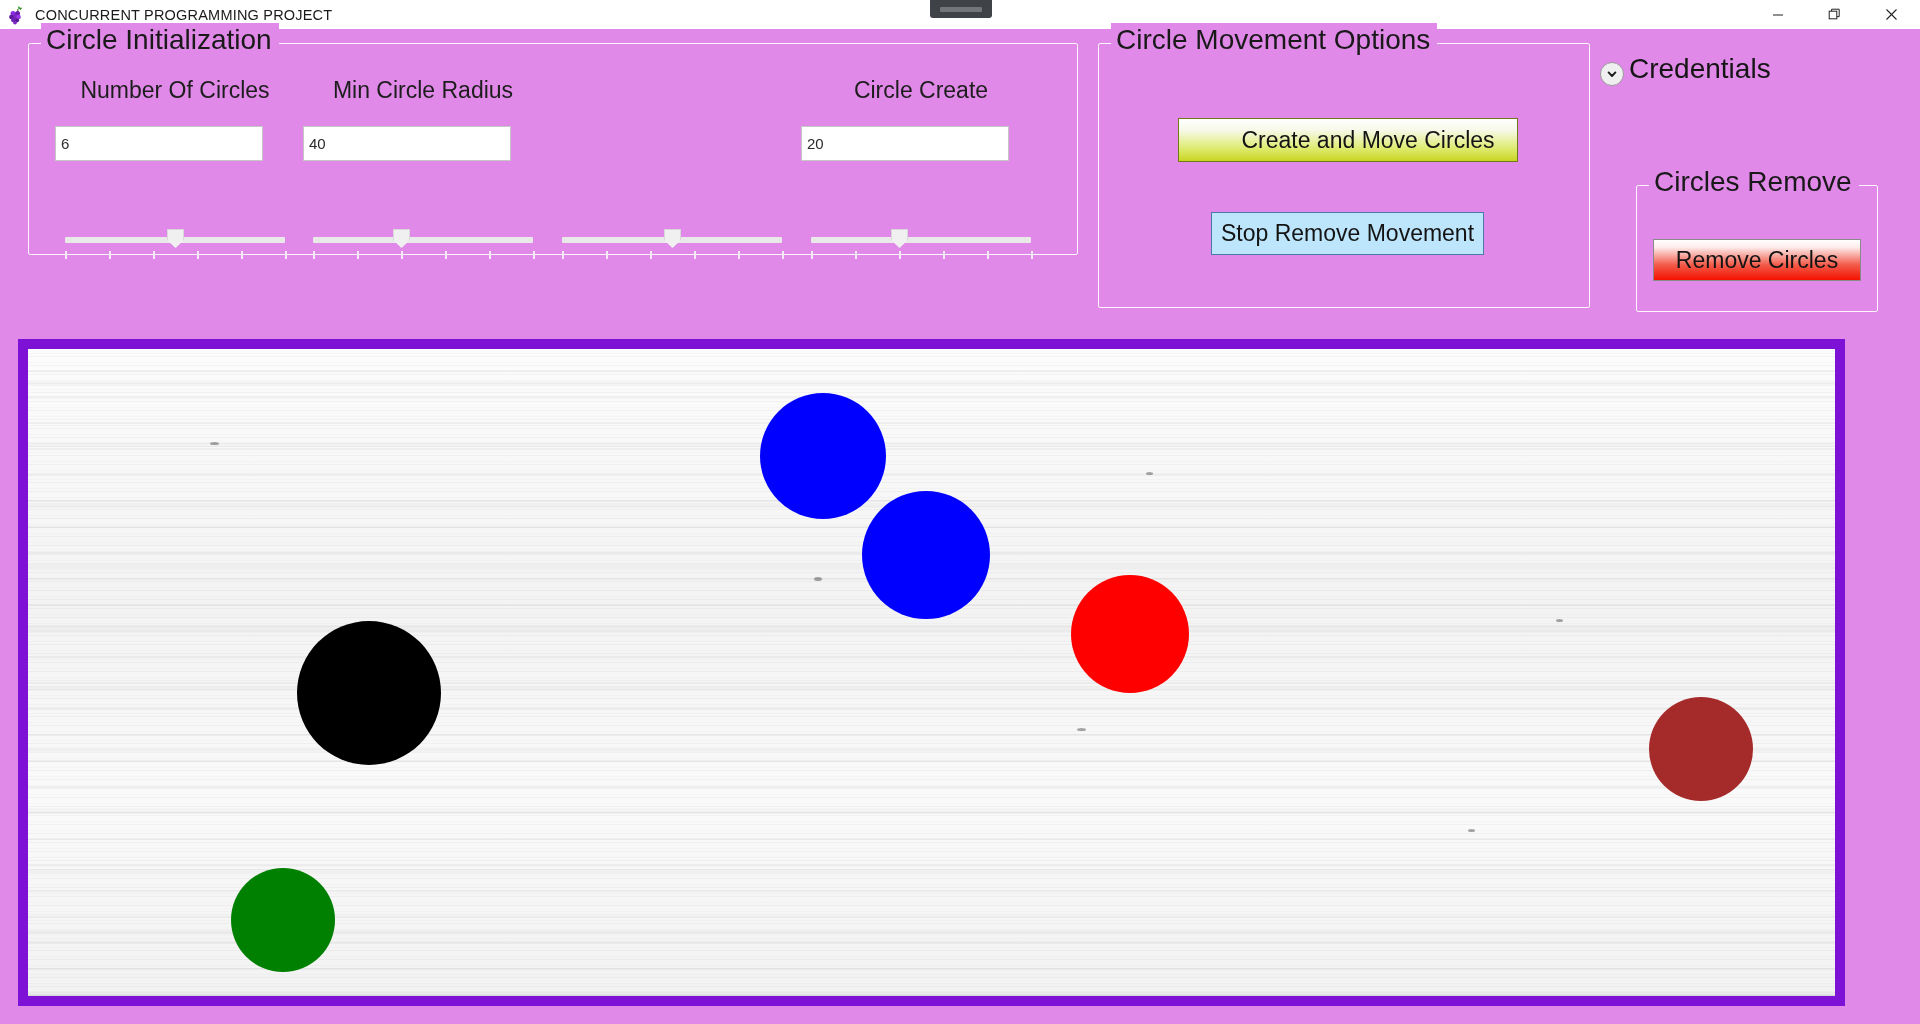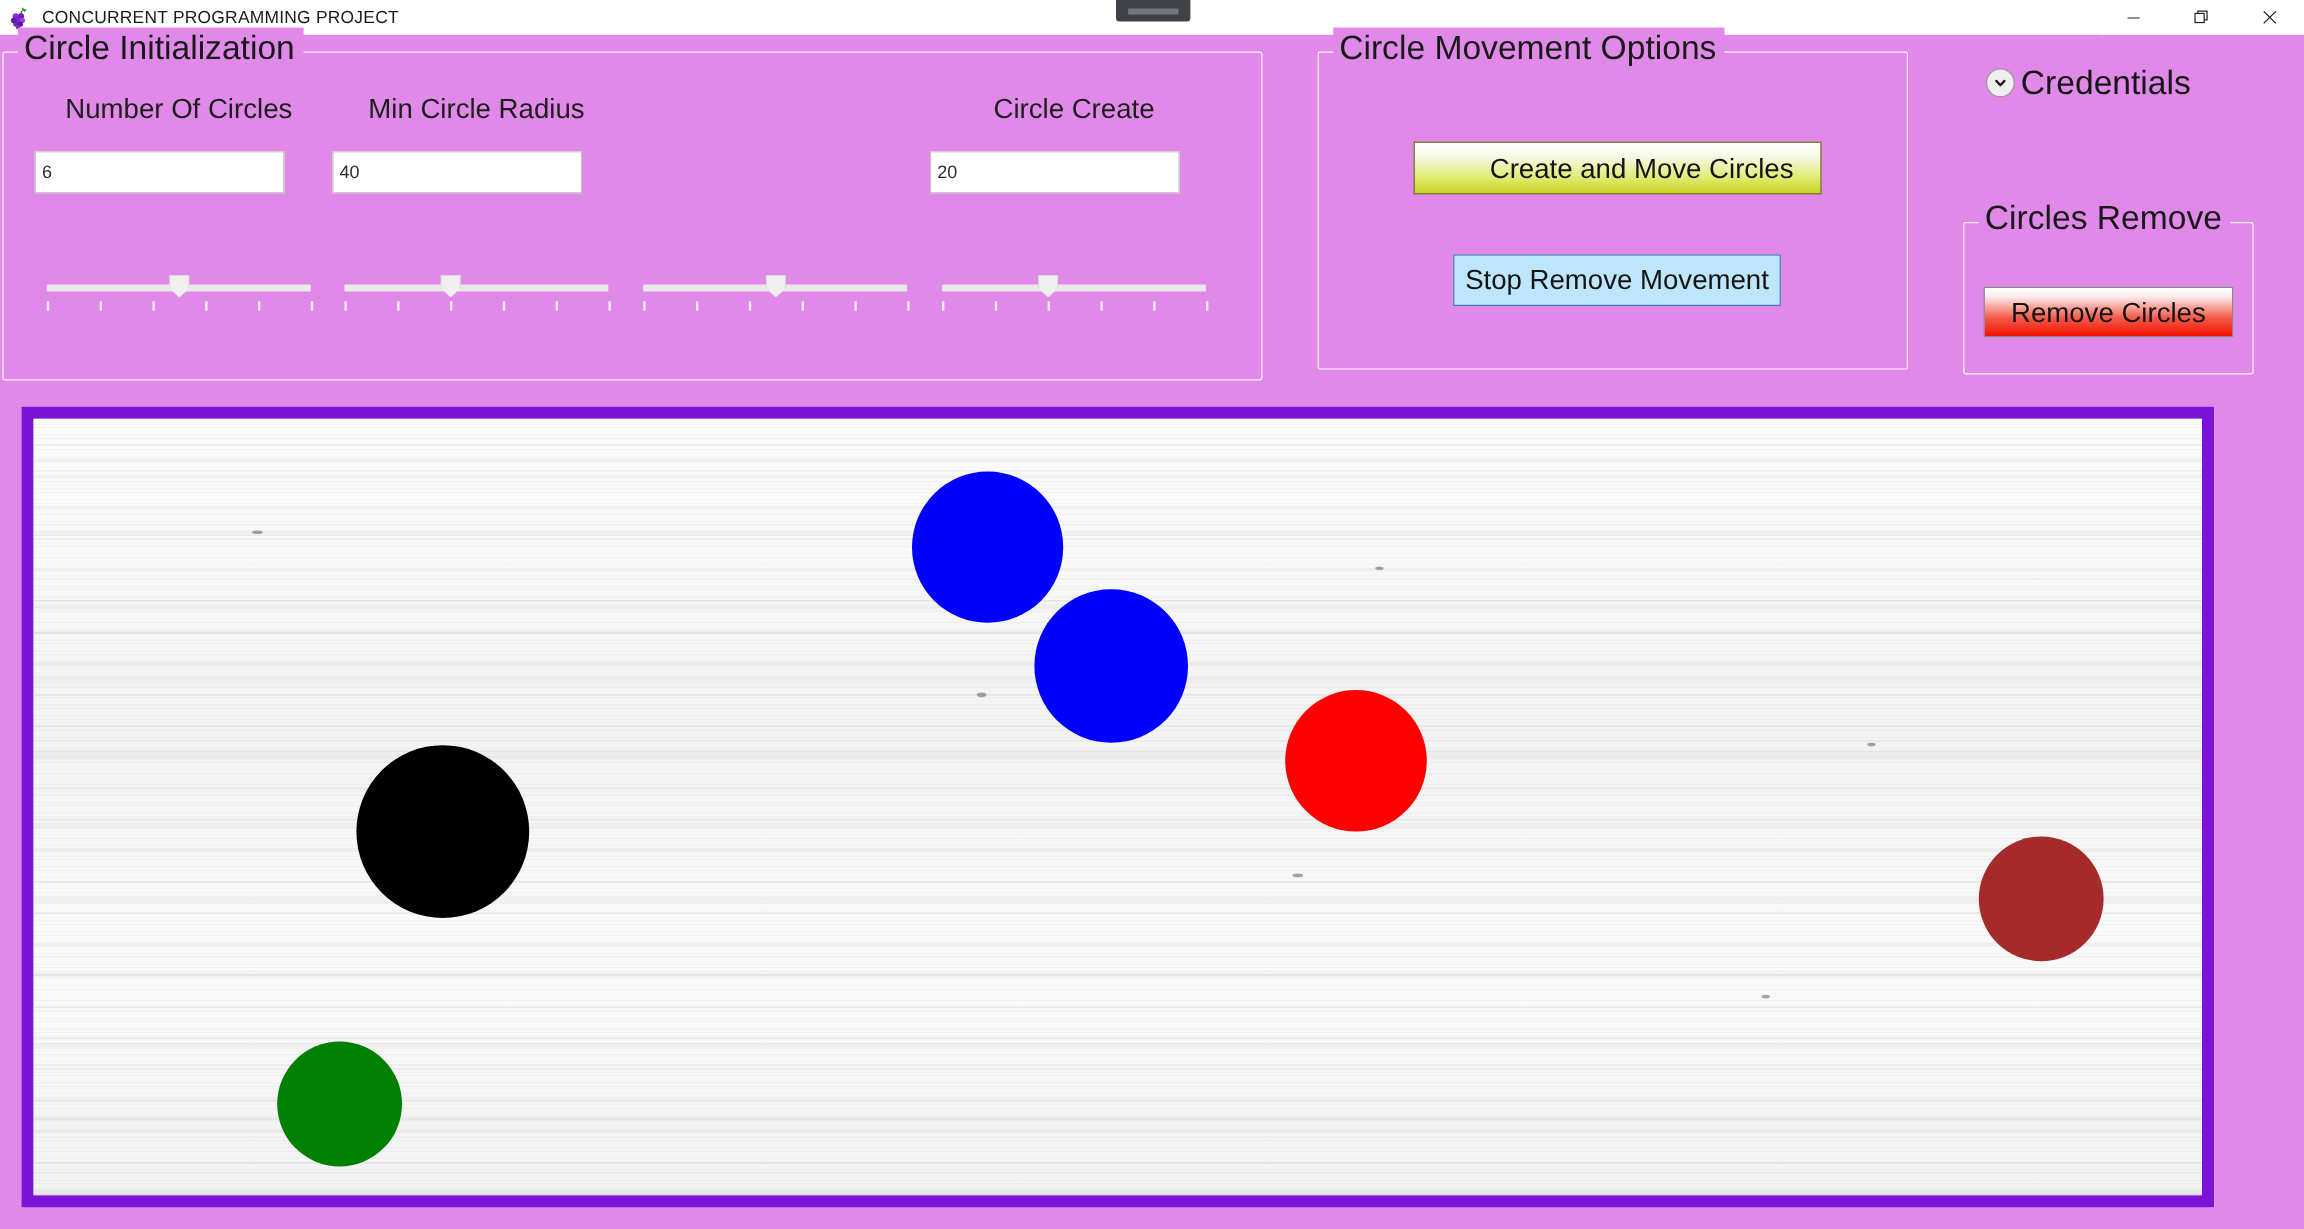--- a/index.html
+++ b/index.html
@@ -88,21 +88,21 @@
     background: #e089e8;
     padding: 0 7px 0 5px;
     font-size: 28px;
     font-weight: 300;
     color: #191919;
     line-height: 34px;
     white-space: nowrap;
     font-family: "Liberation Sans", sans-serif;
   }
 
-  #gb-init     { left: 2px;  top: 43px;  width: 1050px; height: 274px; }
+  #gb-init     { left: 28px;  top: 43px;  width: 1050px; height: 212px; }
   #gb-movement { left: 1098px;top: 43px;  width: 492px;  height: 265px; }
   #gb-remove   { left: 1636px;top: 185px; width: 242px;  height: 127px; }
 
   
   .fields {
     position: absolute;
     left: 0; top: 0;
     width: 100%;
     height: 100%;
   }
@@ -214,23 +214,23 @@
     line-height: 40px;
     font-size: 23px;
     background: linear-gradient(180deg, #ffffff 0%, #fdeceb 18%, #f25b4a 62%, #f51100 100%);
     border: 1px solid #8a8a8a;
     text-align: center;
   }
 
   
   #credentials {
     position: absolute;
-    left: 1655px; top: 52px;
-    display: flex;
-    align-items: center;
+    left: 1600px; top: 52px;
+    display: flex;
+    align-items: flex-end;
     height: 34px;
   }
   #credentials .chev {
     width: 22px; height: 22px;
     border-radius: 50%;
     background: #f0eff0;
     border: 1px solid #9a979a;
     display: flex;
     align-items: center;
     justify-content: center;

